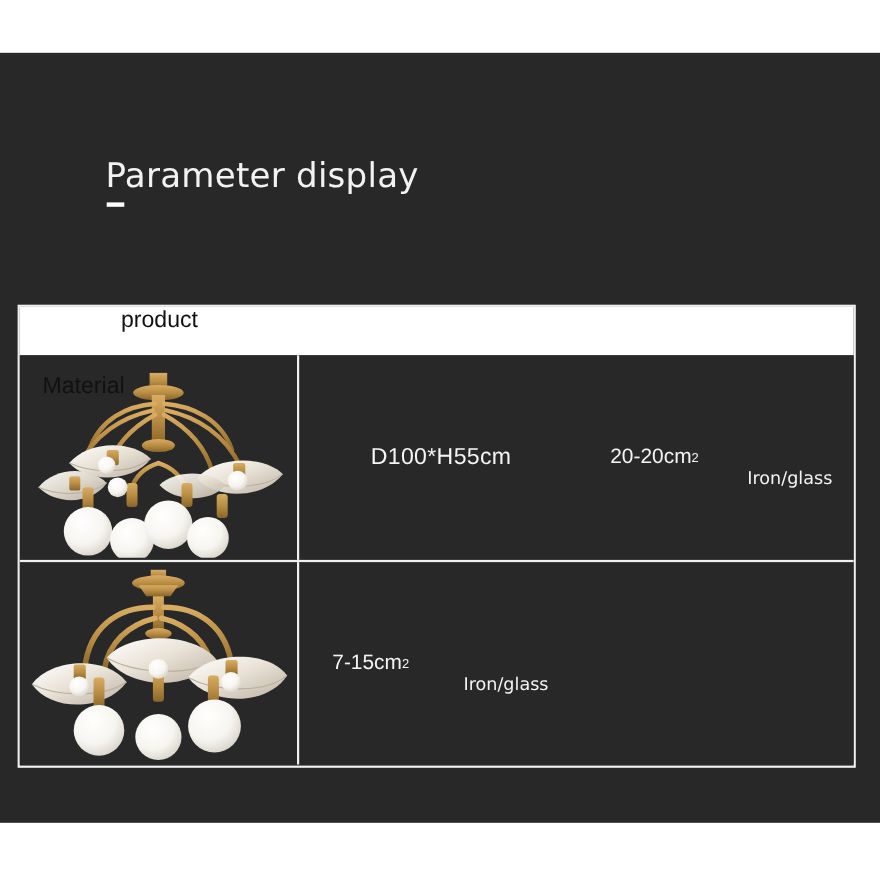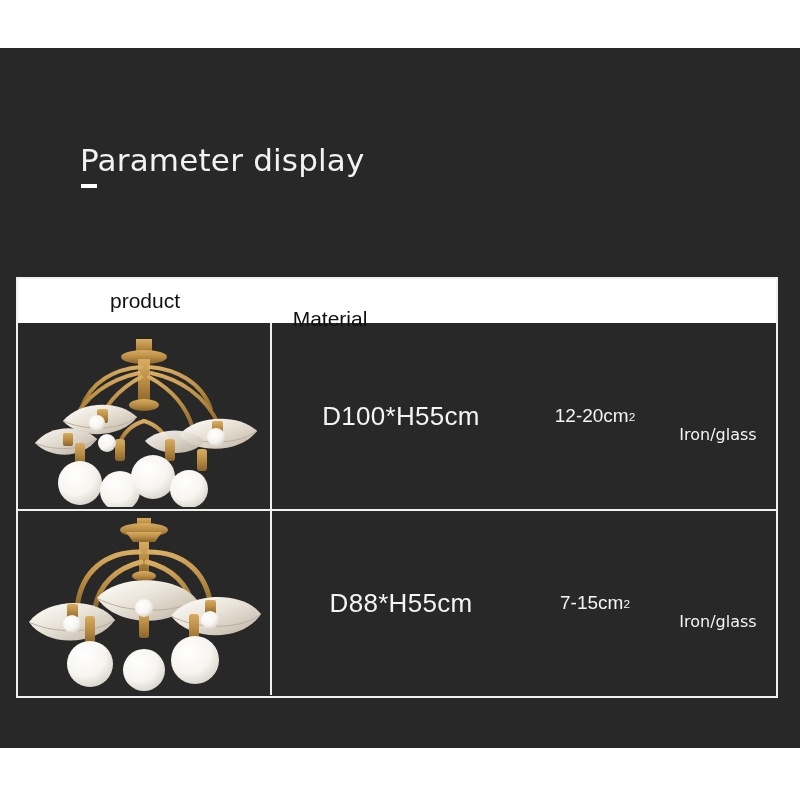--- a/index.html
+++ b/index.html
@@ -27,21 +27,21 @@
     left: 0;
     top: 48px;
     width: 800px;
     height: 700px;
     background: #282828;
   }
 
   
   .heading-wrap {
     position: absolute;
-    left: 80px;
+    left: 96px;
     top: 140px;
     width: 600px;
   }
   .heading {
     font-family: "DejaVu Sans", sans-serif;
     font-size: 31px;
     font-weight: 400;
     color: #f2f2f2;
     letter-spacing: 0.2px;
     line-height: 40px;
@@ -65,20 +65,21 @@
     height: 421px;
     border: 2px solid #f0f0f0;
     box-sizing: border-box;
   }
 
   .thead {
     display: flex;
     height: 44px;
     background: #ffffff;
     box-sizing: border-box;
+    flex-direction: column;
   }
   .thead .th {
     display: flex;
     align-items: center;
     justify-content: center;
     color: #111111;
     font-size: 21px;
     font-weight: 400;
     font-family: "Liberation Sans", sans-serif;
     box-sizing: border-box;
@@ -93,21 +94,21 @@
   .tbody-row.row-sep {
     border-top: 2px solid #f0f0f0;
   }
 
   .cell {
     display: flex;
     align-items: center;
     justify-content: center;
     box-sizing: border-box;
     color: #f4f4f4;
-    font-size: 26px;
+    font-size: 21px;
   }
 
   
   .col-product { width: 254px; }
   .col-size    { width: 258px; }
   .col-space   { width: 130px; }
   .col-material{ width: 116px; margin-top: 36px; }
 
   .tbody-row .col-product {
     border-right: 2px solid #f0f0f0;
@@ -212,21 +213,21 @@
             <circle cx="134" cy="152" r="22" fill="url(#bulbA)"></circle>
             <circle cx="170" cy="164" r="19" fill="url(#bulbA)"></circle>
             <circle cx="88" cy="118" r="9" fill="url(#bulbA)"></circle>
             <circle cx="197" cy="112" r="9" fill="url(#bulbA)"></circle>
             <circle cx="78" cy="98" r="8" fill="url(#bulbA)"></circle>
           </g>
         </svg>
       </div>
       <div class="cell col-size cell-size">D100*H55cm</div>
       <div class="cell col-space cell-space">
-          <span>12-20cm</span>
+          <span>20-20cm</span>
           <span class="sup">2</span>
         </div>
       <div class="cell col-material cell-material">Iron/glass</div>
     </div>
 
     <div class="tbody-row row-sep">
       <div class="cell col-product">
         <svg class="lamp" width="250" height="182" viewBox="0 0 250 182">
           <defs>
             <linearGradient id="g2" x1="0" y1="0" x2="0" y2="1">
@@ -282,21 +283,20 @@
           <g>
             <circle cx="71" cy="152" r="23" fill="url(#bulbB)"></circle>
             <circle cx="125" cy="158" r="21" fill="url(#bulbB)"></circle>
             <circle cx="176" cy="148" r="24" fill="url(#bulbB)"></circle>
             <circle cx="53" cy="112" r="9" fill="url(#bulbB)"></circle>
             <circle cx="125" cy="96" r="9" fill="url(#bulbB)"></circle>
             <circle cx="191" cy="108" r="9" fill="url(#bulbB)"></circle>
           </g>
         </svg>
       </div>
-      <div class="cell col-size cell-size">D88*H55cm</div>
       <div class="cell col-space cell-space">
           <span>7-15cm</span>
           <span class="sup">2</span>
         </div>
       <div class="cell col-material cell-material">Iron/glass</div>
     </div>
 
   </div>
 </div>
 

